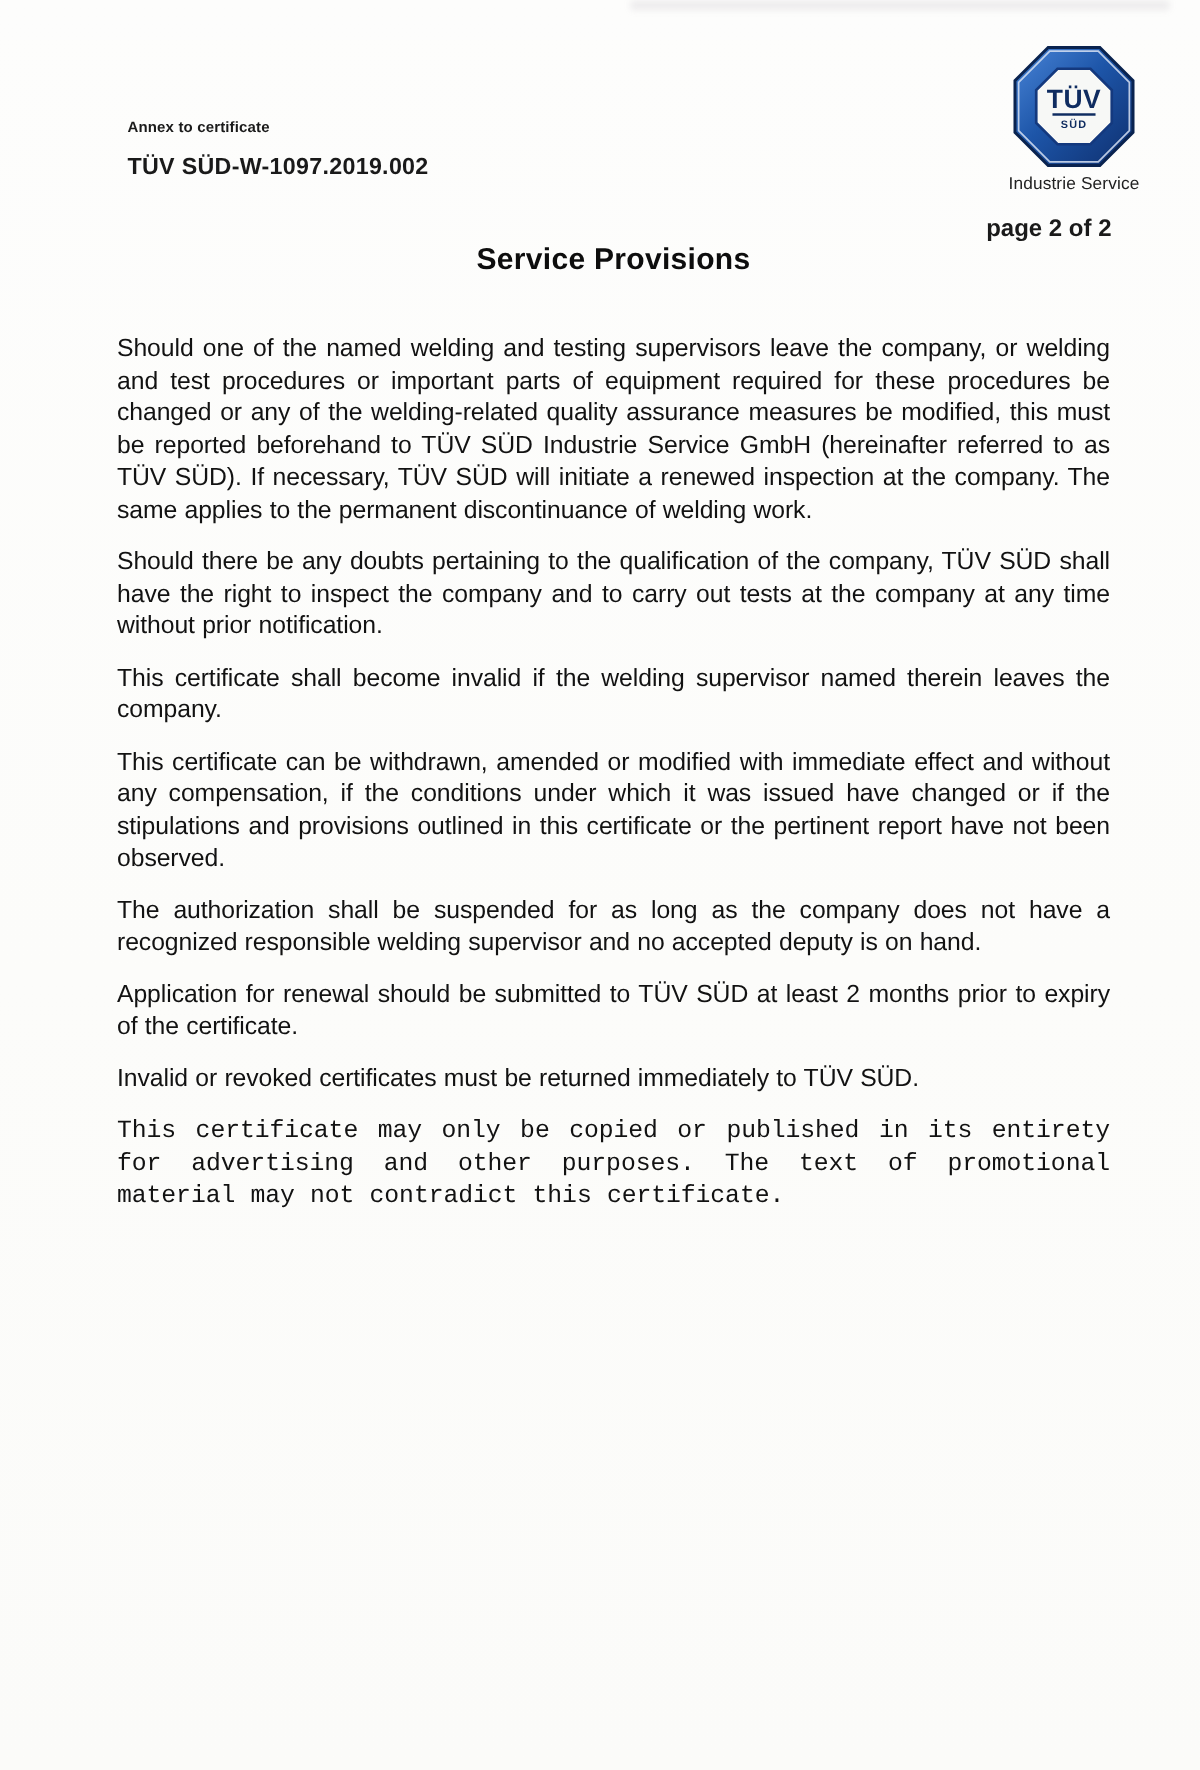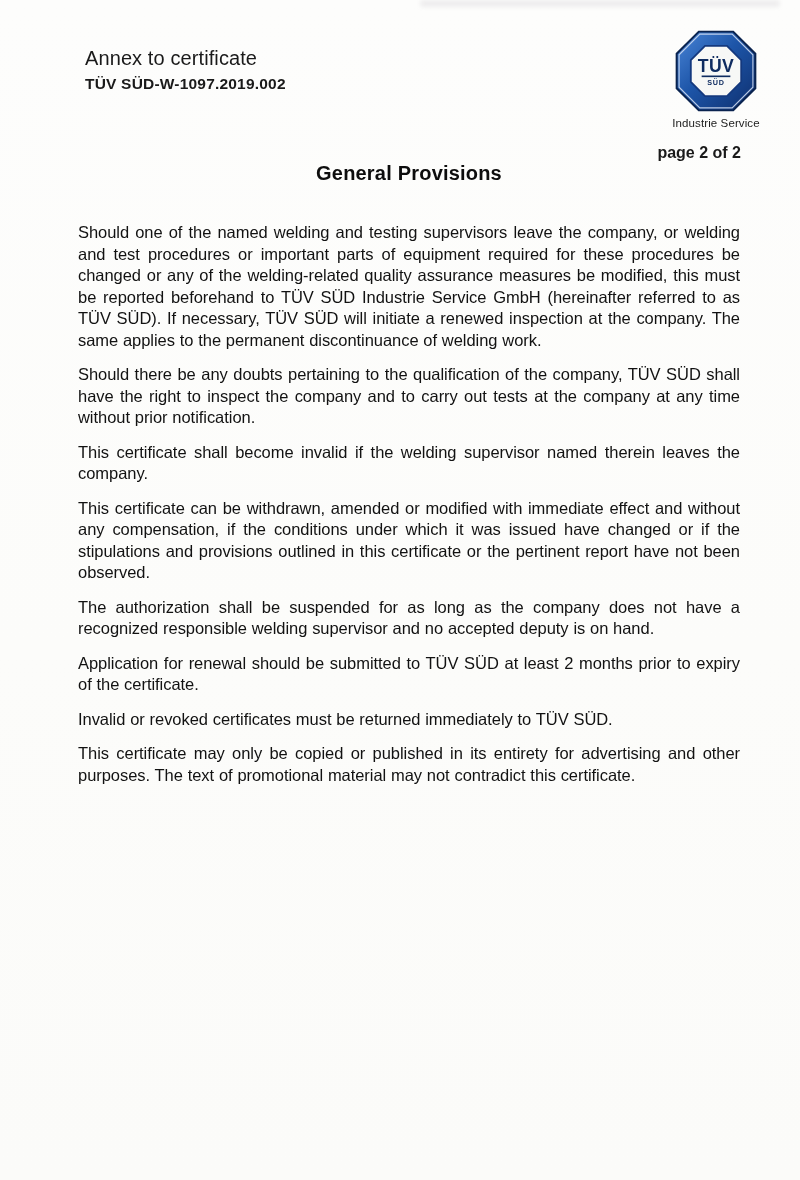--- a/index.html
+++ b/index.html
@@ -28,25 +28,26 @@
     background: rgba(130, 125, 140, 0.12);
     filter: blur(2px);
     border-radius: 3px;
   }
   .header-left {
     position: absolute;
     left: 85px;
     top: 48px;
   }
   .annex-line {
-    font-size: 20px;
-    font-weight: 400;
+    font-size: 10px;
+    font-weight: 700;
     letter-spacing: 0.1px;
     line-height: 20px;
     color: #1a1a1a;
+    margin-top: 28px;
   }
   .certificate-number {
     margin-top: 6px;
     font-size: 15.5px;
     font-weight: 700;
     letter-spacing: 0.2px;
     line-height: 20px;
     color: #1a1a1a;
   }
   .logo-block {
@@ -102,21 +103,21 @@
   }
   .body-text p {
     margin: 0 0 13px 0;
     font-size: 16.5px;
     line-height: 21.5px;
     text-align: justify;
     letter-spacing: -0.05px;
     word-spacing: 0.3px;
     color: #121212;
   }
-  .body-text p:last-child { margin-bottom: 3px; }
+  .body-text p:last-child { margin-bottom: 3px; font-family: Liberation Mono, monospace; }
 </style>
 </head>
 <body>
 
 <div class="page">
 
   <div class="scan-artifact-top"></div>
 
   <div class="header-left">
     <div class="annex-line">Annex to certificate</div>
@@ -141,21 +142,21 @@
       <text x="50" y="51.5" text-anchor="middle" font-family="Liberation Sans, sans-serif" font-size="21.5" font-weight="bold" fill="#0f2c60" letter-spacing="0.5">TÜV</text>
       <rect x="32.5" y="55.5" width="35" height="2" fill="#0f2c60"></rect>
       <text x="50" y="67.5" text-anchor="middle" font-family="Liberation Sans, sans-serif" font-size="8.8" font-weight="bold" fill="#0f2c60" letter-spacing="1">SÜD</text>
     </svg>
   </div>
 
   <div class="logo-caption">Industrie Service</div>
 
   <div class="page-indicator">page 2 of 2</div>
 
-  <div class="doc-title">General Provisions</div>
+  <div class="doc-title">Service Provisions</div>
 
   <div class="body-text">
     <p>Should one of the named welding and testing supervisors leave the company, or welding and test procedures or important parts of equipment required for these procedures be changed or any of the welding-related quality assurance measures be modified, this must be reported beforehand to TÜV SÜD Industrie Service GmbH (hereinafter referred to as TÜV SÜD). If necessary, TÜV SÜD will initiate a renewed inspection at the company. The same applies to the permanent discontinuance of welding work.</p>
     <p>Should there be any doubts pertaining to the qualification of the company, TÜV SÜD shall have the right to inspect the company and to carry out tests at the company at any time without prior notification.</p>
     <p>This certificate shall become invalid if the welding supervisor named therein leaves the company.</p>
     <p>This certificate can be withdrawn, amended or modified with immediate effect and without any compensation, if the conditions under which it was issued have changed or if the stipulations and provisions outlined in this certificate or the pertinent report have not been observed.</p>
     <p>The authorization shall be suspended for as long as the company does not have a recognized responsible welding supervisor and no accepted deputy is on hand.</p>
     <p>Application for renewal should be submitted to TÜV SÜD at least 2 months prior to expiry of the certificate.</p>
     <p>Invalid or revoked certificates must be returned immediately to TÜV SÜD.</p>
     <p>This certificate may only be copied or published in its entirety for advertising and other purposes. The text of promotional material may not contradict this certificate.</p>

